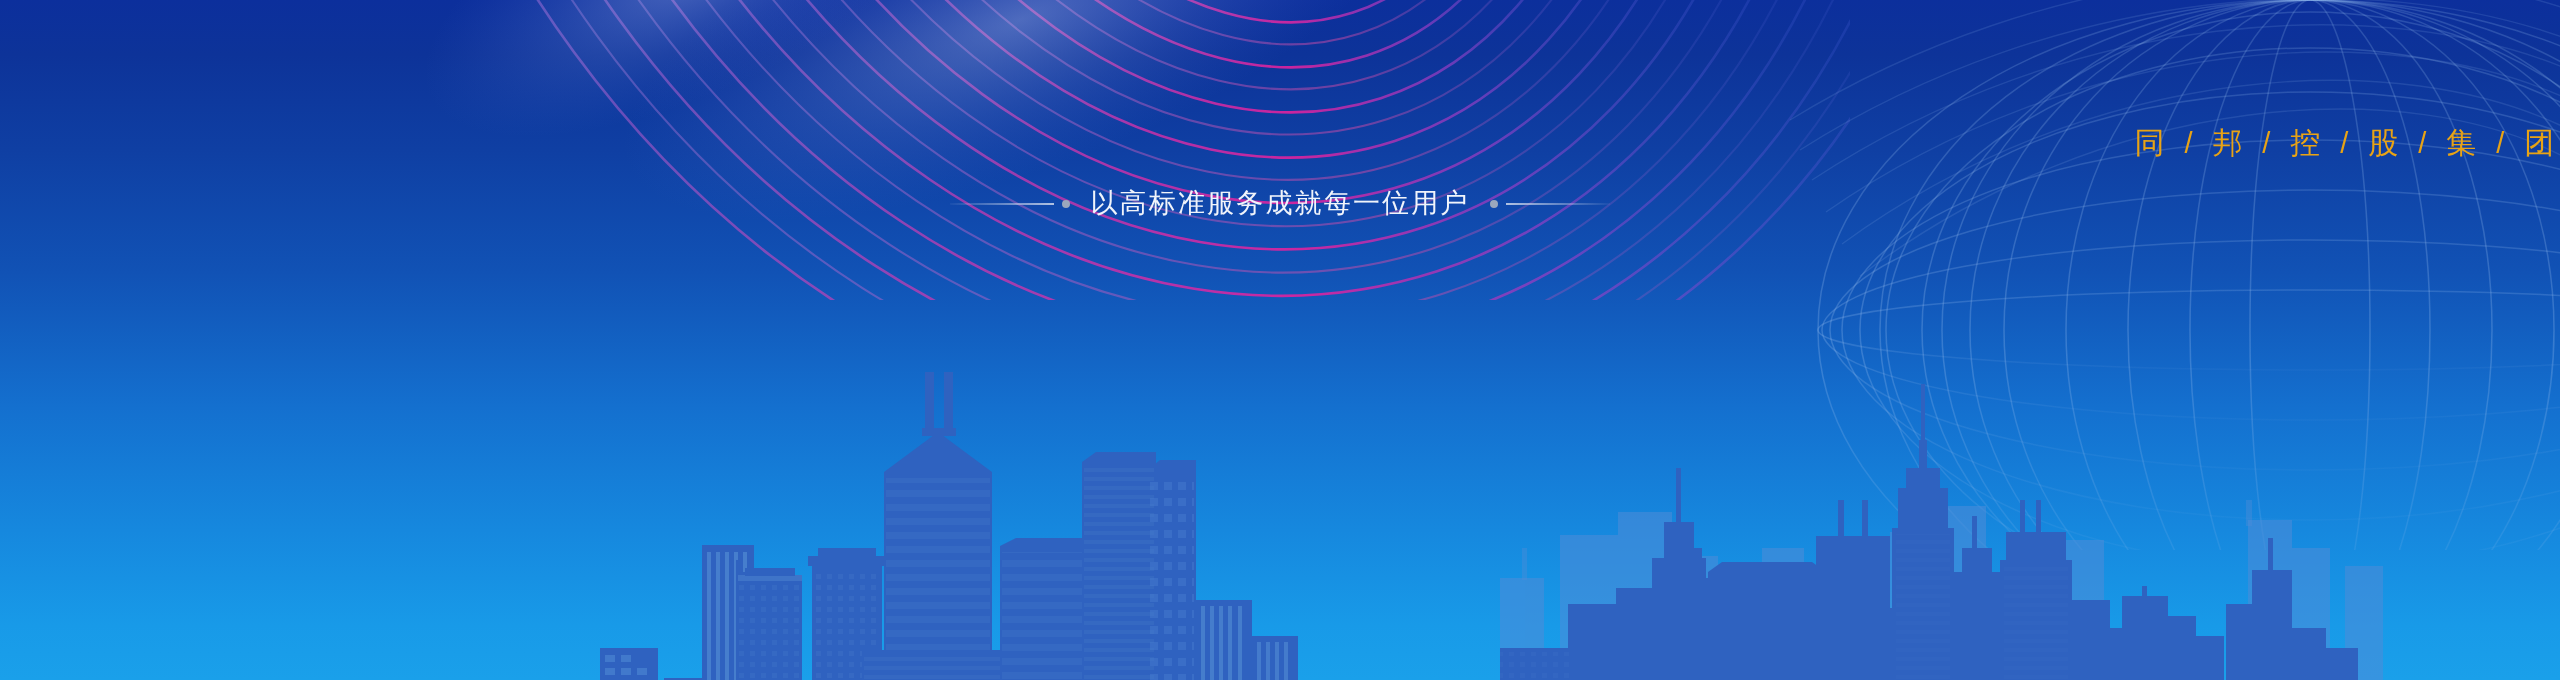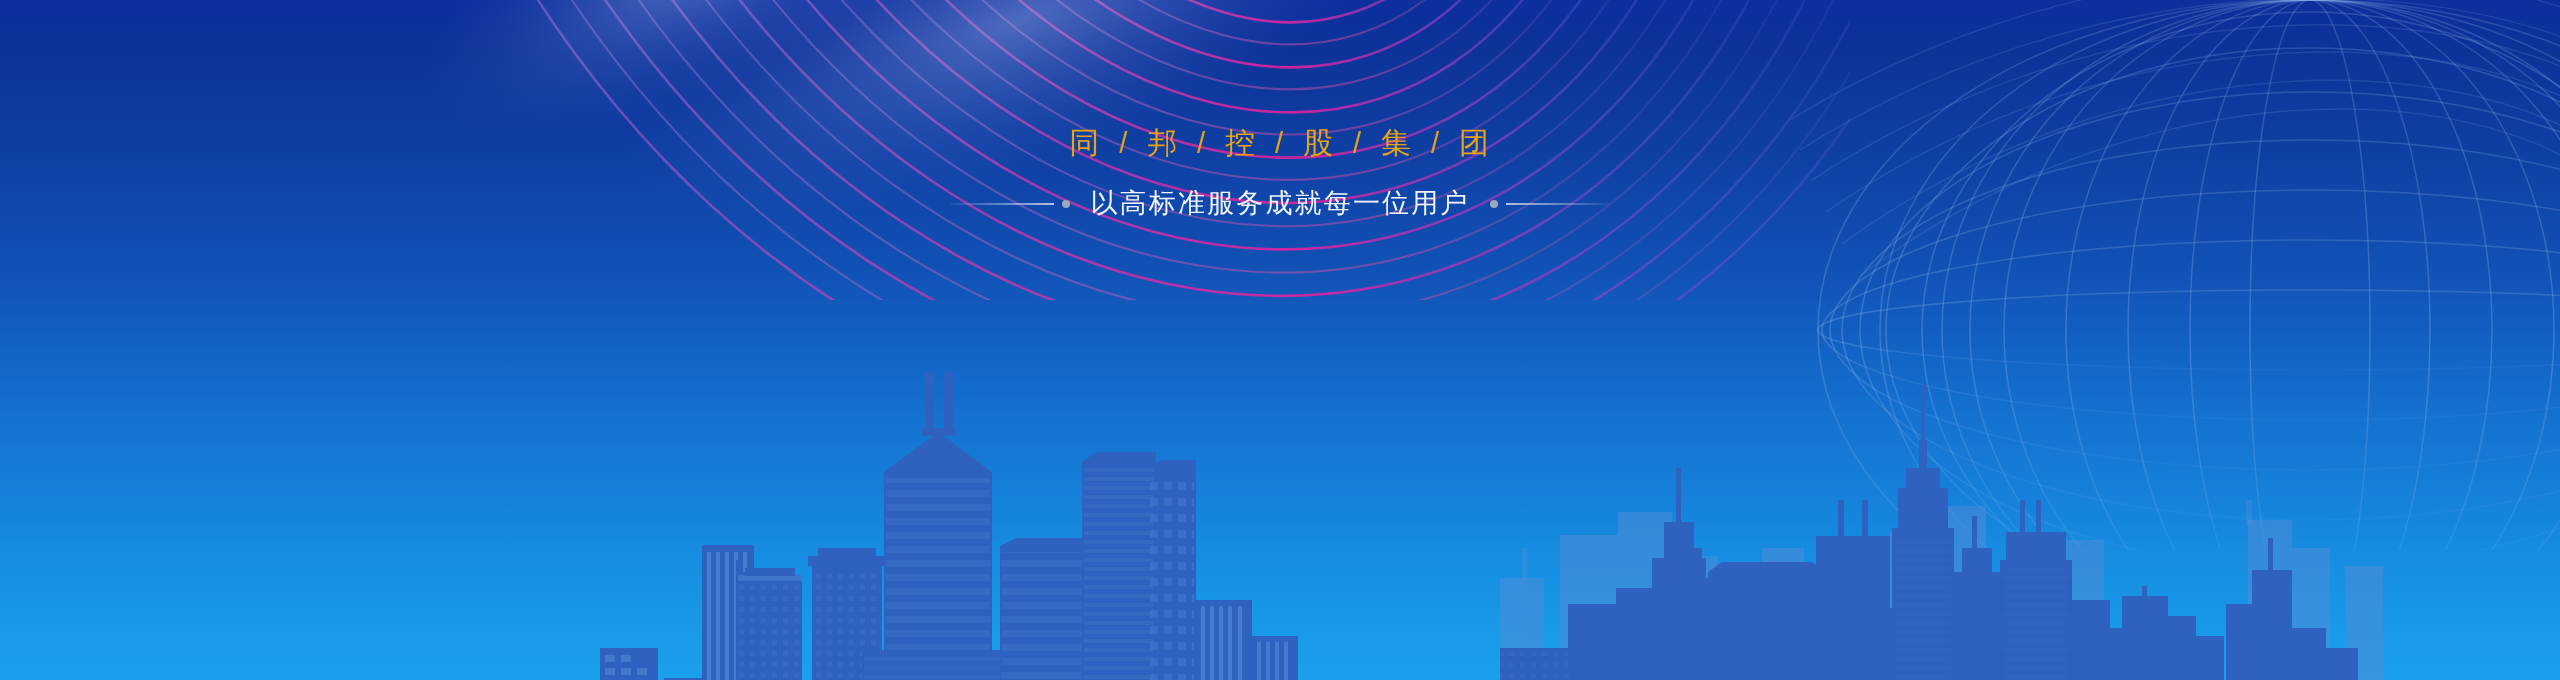--- a/index.html
+++ b/index.html
@@ -34,21 +34,21 @@
     pointer-events: none;
   }
   .layer svg { display: block; width: 100%; height: 100%; }
 
   
   .content {
     position: absolute;
     left: 0;
     right: 0;
     top: 0;
-    text-align: center;
+    text-align: right;
     z-index: 40;
   }
 
   .eyebrow {
     margin: 0;
     padding-top: 128px;
     color: #e8a315;
     font-size: 30px;
     font-weight: 400;
     letter-spacing: 0.06em;

